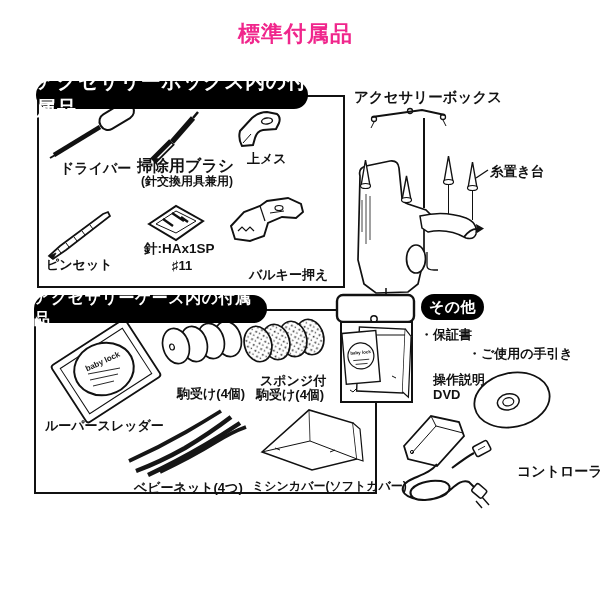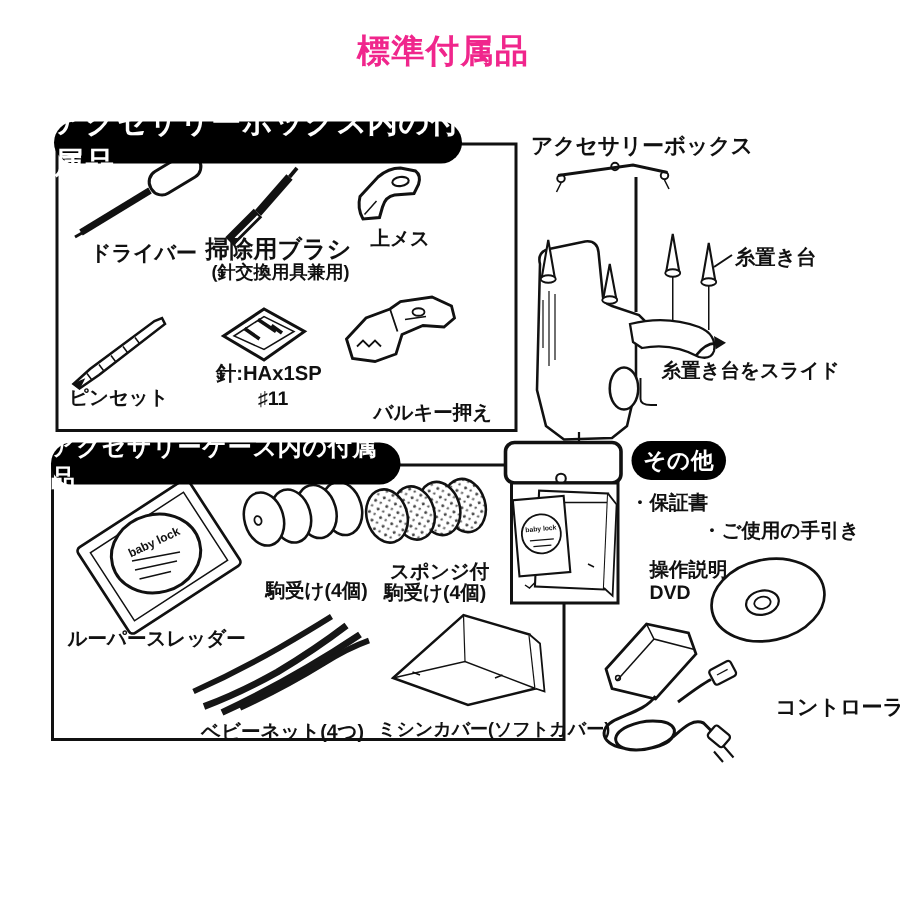--- a/index.html
+++ b/index.html
@@ -222,21 +222,20 @@
 <div id="lbl-brush-sub" class="lbl">(針交換用具兼用)</div>
 <div id="lbl-knife" class="lbl">上メス</div>
 <div id="lbl-tweezers" class="lbl">ピンセット</div>
 <div id="lbl-needle" class="lbl">針:HAx1SP</div>
 <div id="lbl-needle-sub" class="lbl">♯11</div>
 <div id="lbl-presser" class="lbl">バルキー押え</div>
 
 <div id="lbl-machine" class="lbl">アクセサリーボックス</div>
 <div id="lbl-stand" class="lbl">糸置き台</div>
 <div id="machine-note" class="lbl">
-  <div>糸置き台をスライド</div>
 </div>
 
 <div id="lbl-threader" class="lbl">ルーパースレッダー</div>
 <div id="lbl-spool" class="lbl">駒受け(4個)</div>
 <div id="lbl-sponge1" class="lbl">スポンジ付</div>
 <div id="lbl-sponge2" class="lbl">駒受け(4個)</div>
 <div id="lbl-nets" class="lbl">ベビーネット(4つ)</div>
 <div id="lbl-cover" class="lbl">ミシンカバー(ソフトカバー)</div>
 
 <div id="others-b1" class="lbl">・保証書</div>

